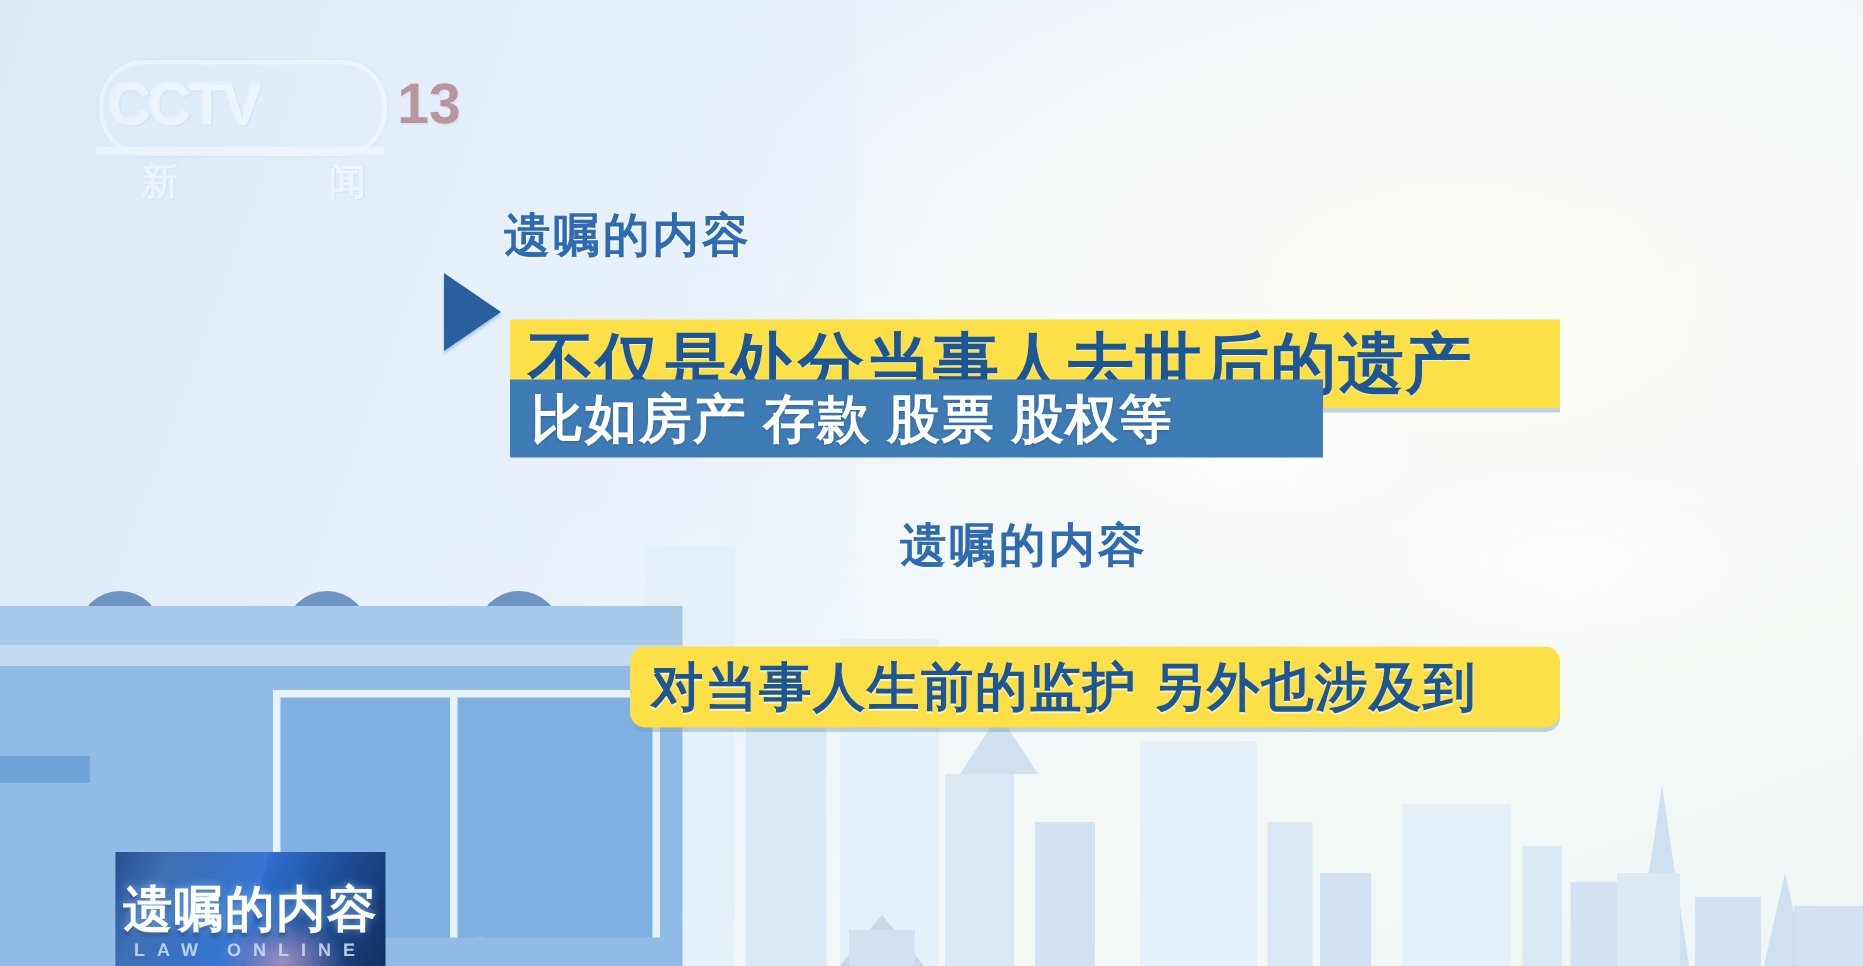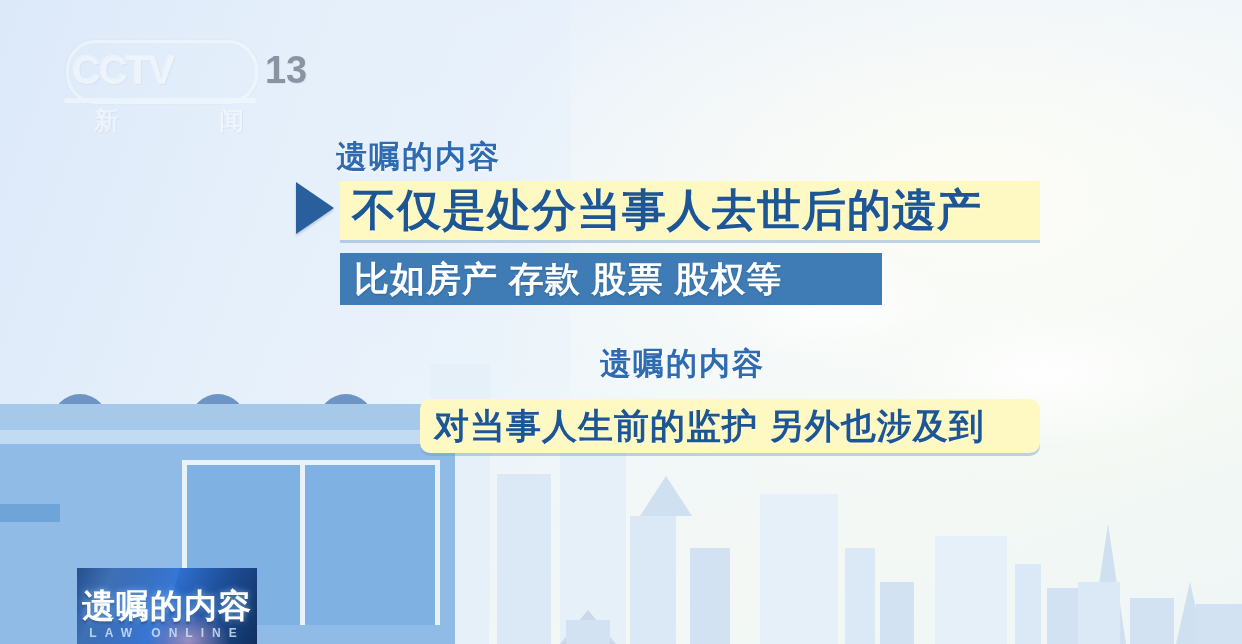--- a/index.html
+++ b/index.html
@@ -94,21 +94,21 @@
     color:#ffffff;
     text-shadow:0 0 1px #b9cde2, 1px 1px 0 #c9d9ea, -1px -1px 0 #ffffff;
     font-family:"Liberation Sans",sans-serif;
   }
   .cctv-slash{
     display:inline-block;width:3px;height:40px;margin:0 6px;
     background:#ffffff;transform:skewX(-20deg);
     box-shadow:0 0 1px #b9cde2;
   }
   .cctv-num{
-    font-size:38px;font-weight:700;color:#0f172a;
+    font-size:38px;font-weight:700;color:#7f1d1d;
     text-shadow:0 0 1px #b9cde2,1px 1px 0 #c9d9ea;
   }
   .cctv-ring{
     position:absolute;left:-6px;top:-4px;width:186px;height:58px;
     border:3px solid rgba(255,255,255,.9);border-radius:30px;
     box-shadow:0 0 2px rgba(170,195,220,.7);
   }
   .cctv-bar{
     position:absolute;left:-8px;top:54px;width:192px;height:5px;
     background:rgba(255,255,255,.9);border-radius:3px;
@@ -124,22 +124,23 @@
   .cap-label{
     position:absolute;
     font-size:31px;font-weight:700;color:#2f6bb0;
     letter-spacing:2px;white-space:nowrap;
     text-shadow:0 1px 2px rgba(255,255,255,.95), 0 0 1px rgba(255,255,255,.9);
   }
   .cap-bar{
     position:absolute;white-space:nowrap;display:flex;align-items:center;
   }
   .cap-bar.light{
-    background:#fef9c3;
+    background:#fde047;
     box-shadow:0 3px 0 rgba(120,160,200,.45);
+    margin-top:32px;
   }
   .cap-bar.light .cap-text{
     color:#1d5694;font-weight:700;
     text-shadow:0 1px 0 rgba(255,255,255,.6);
   }
   .cap-bar.dark{background:#3f7cb5;}
   .cap-bar.dark .cap-text{
     color:#ffffff;font-weight:700;
     text-shadow:0 1px 2px rgba(25,70,120,.45);
   }

